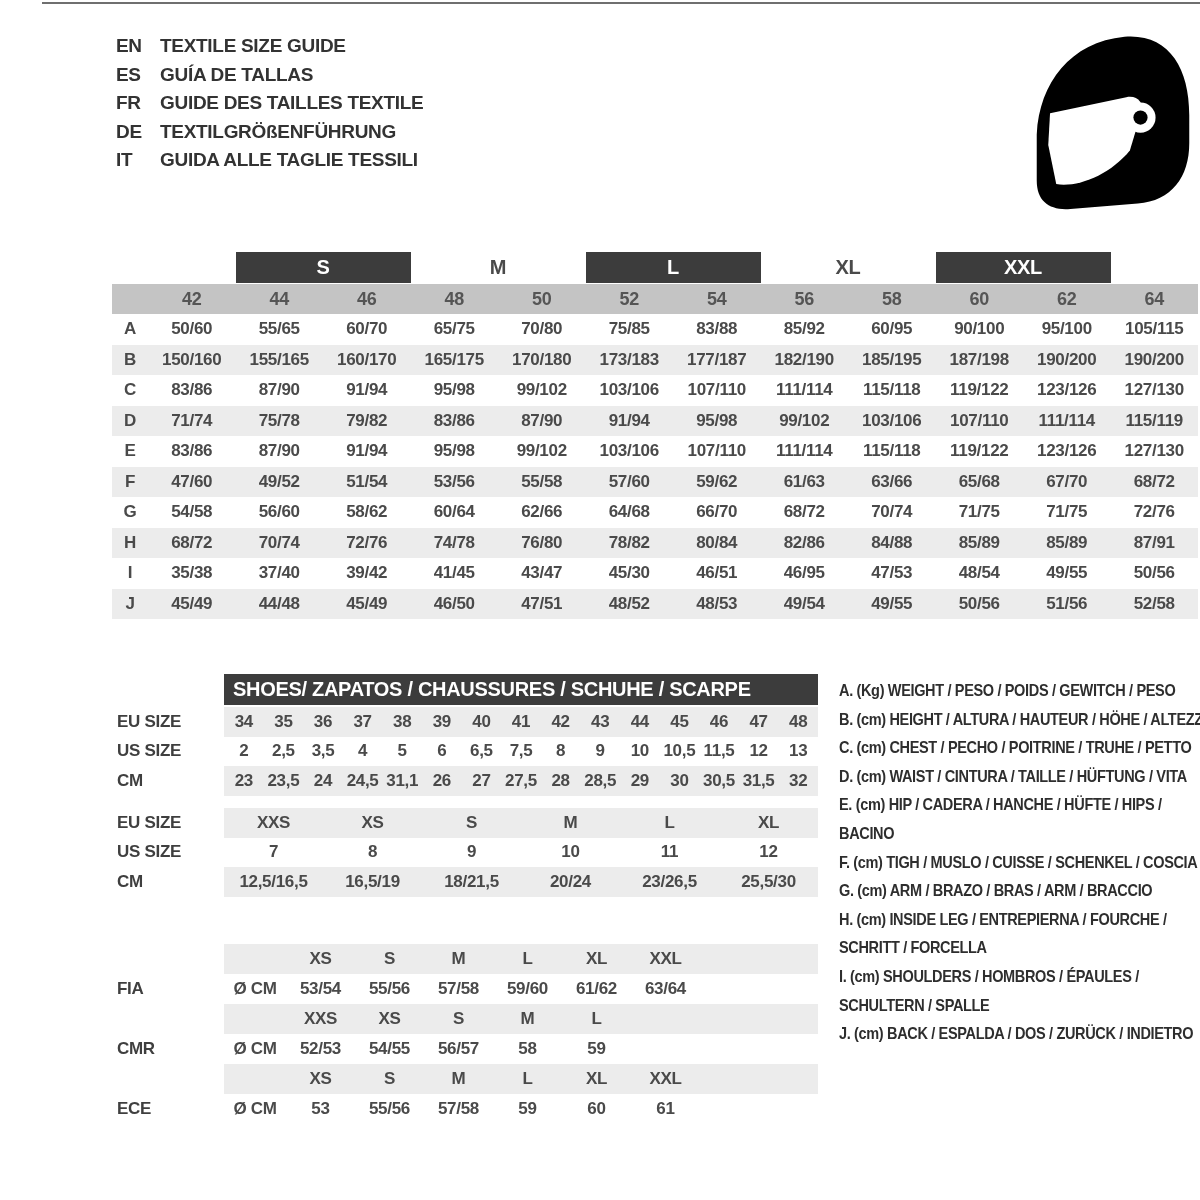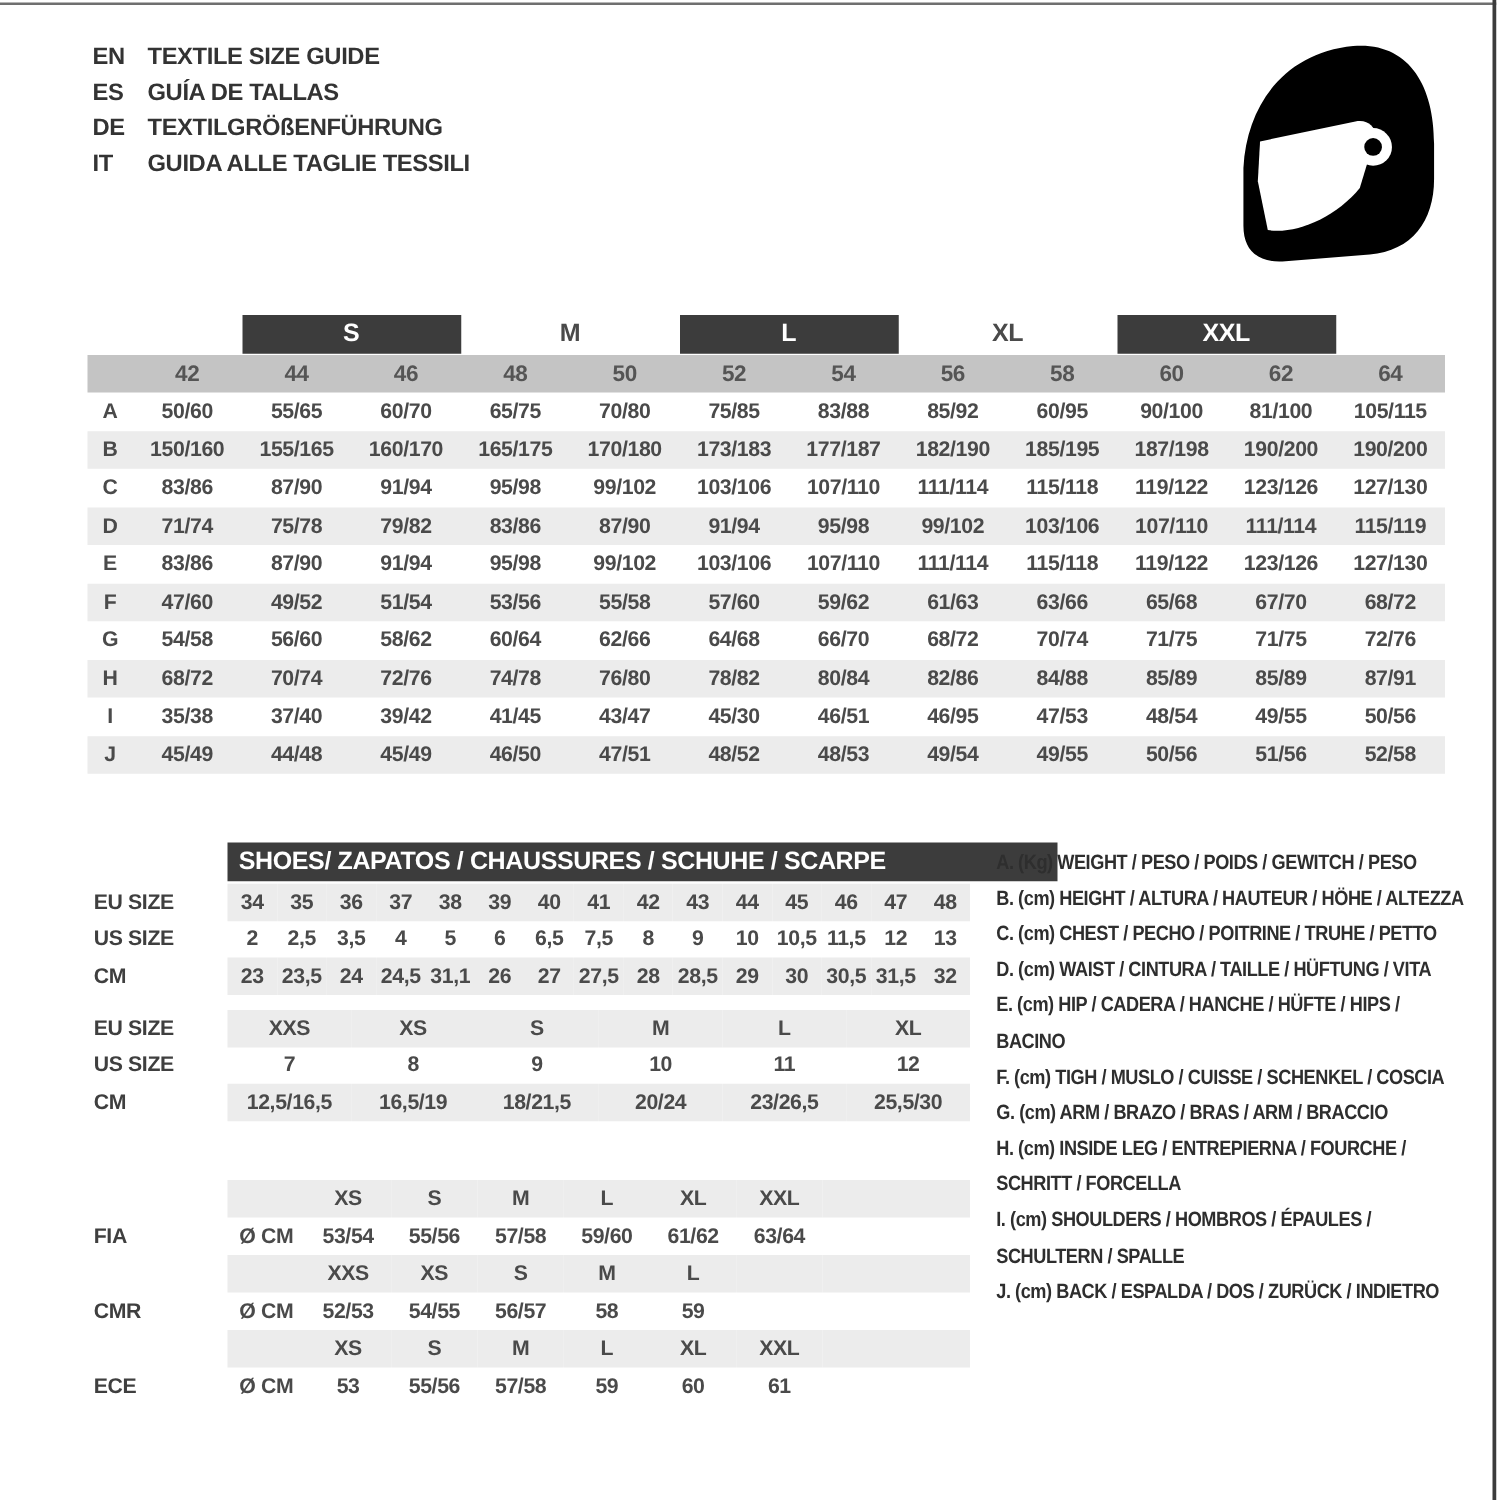--- a/index.html
+++ b/index.html
@@ -5,21 +5,21 @@
   * { margin:0; padding:0; box-sizing:border-box; }
   html,body { width:1200px; height:1200px; background:#ffffff; }
   body {
     font-family:"Liberation Sans", sans-serif;
     font-weight:700;
     color:var(--text-dark,#4a4a4a);
     letter-spacing:-0.3px;
     position:relative;
     overflow:hidden;
   }
-  .page { position:absolute; inset:0; }
+  .page { position:absolute; inset:0;margin-left:42px; }
 
   
   .lang-block { position:absolute; left:74px; top:32px; font-size:19px; color:#333; }
   .lang-row { display:flex; height:28.5px; align-items:center; }
   .lang-code { width:44px; }
 
   
   .helmet-icon { position:absolute; left:982px; top:28px; width:178px; height:188px; }
 
   
@@ -36,21 +36,21 @@
   .t-cell { display:flex; align-items:center; justify-content:center; font-size:17px; }
   .t-ruler .t-cell { font-size:18px; }
   .t-row { height:30.5px; }
   .t-row.banded { background:var(--stripe,#ececec); }
 
   
   .btable { position:absolute; left:70px; width:706px; }
   .shoes  { top:674px; }
   .gloves { top:806px; }
   .helmet { top:942px; }
-  .bar { margin-left:112px; width:664px; height:31px; background:var(--dark-bar,#3c3c3c);
+  .bar { margin-left:112px; width:594px; height:31px; background:var(--dark-bar,#3c3c3c);
          color:#fff; display:flex; align-items:center; font-size:20px; padding:0 0 0 9px; }
   .b-grid { display:grid; }
   .shoes-grid  { grid-template-columns:112px repeat(15,1fr); }
   .gloves-grid { grid-template-columns:112px repeat(6,1fr); }
   .helmet-grid { grid-template-columns:112px 62px repeat(6,69px) 1fr; }
   .b-row { height:29.5px;text-align:right; }
   .helmet .b-row { height:30px; }
   .lab { display:flex; align-items:center; padding-left:5px; font-size:17px; color:#3f3f3f; }
   .b-cell { display:flex; align-items:center; justify-content:center; font-size:17px; }
   .b-cell.band { background:var(--stripe,#ececec); }
@@ -70,20 +70,24 @@
   <div class="edge-right"></div>
 
   <div class="lang-block" id="langs">
       <div class="lang-row">
         <div class="lang-code">EN</div>
         <div class="lang-title">TEXTILE SIZE GUIDE</div>
       </div>
       <div class="lang-row">
         <div class="lang-code">ES</div>
         <div class="lang-title">GUÍA DE TALLAS</div>
+      </div>
+      <div class="lang-row">
+        <div class="lang-code">FR</div>
+        <div class="lang-title">GUIDE DES TAILLES TEXTILE</div>
       </div>
       <div class="lang-row">
         <div class="lang-code">DE</div>
         <div class="lang-title">TEXTILGRÖßENFÜHRUNG</div>
       </div>
       <div class="lang-row">
         <div class="lang-code">IT</div>
         <div class="lang-title">GUIDA ALLE TAGLIE TESSILI</div>
       </div>
     </div>
@@ -124,21 +128,21 @@
           <div class="t-cell">50/60</div>
           <div class="t-cell">55/65</div>
           <div class="t-cell">60/70</div>
           <div class="t-cell">65/75</div>
           <div class="t-cell">70/80</div>
           <div class="t-cell">75/85</div>
           <div class="t-cell">83/88</div>
           <div class="t-cell">85/92</div>
           <div class="t-cell">60/95</div>
           <div class="t-cell">90/100</div>
-          <div class="t-cell">81/100</div>
+          <div class="t-cell">95/100</div>
           <div class="t-cell">105/115</div>
         </div>
         <div class="t-grid t-row banded">
           <div class="t-cell">B</div>
           <div class="t-cell">150/160</div>
           <div class="t-cell">155/165</div>
           <div class="t-cell">160/170</div>
           <div class="t-cell">165/175</div>
           <div class="t-cell">170/180</div>
           <div class="t-cell">173/183</div>

